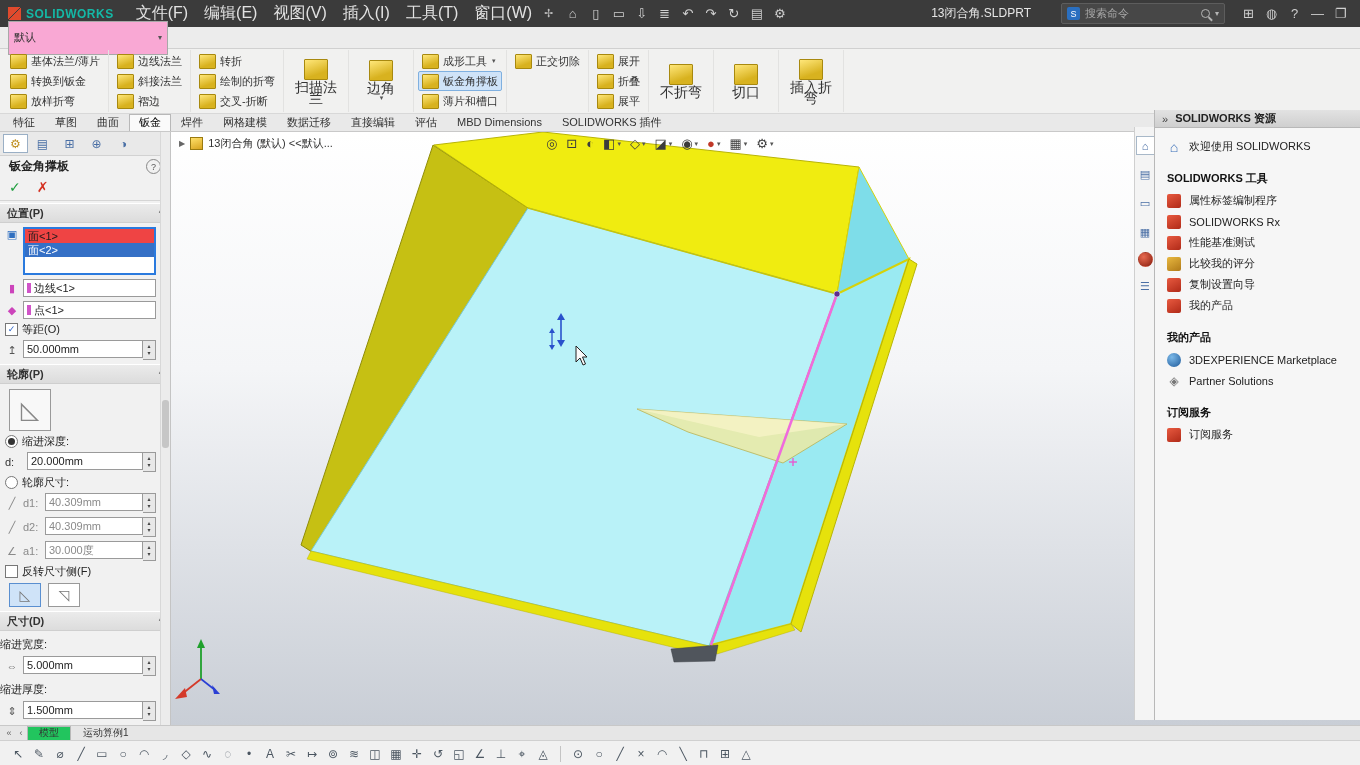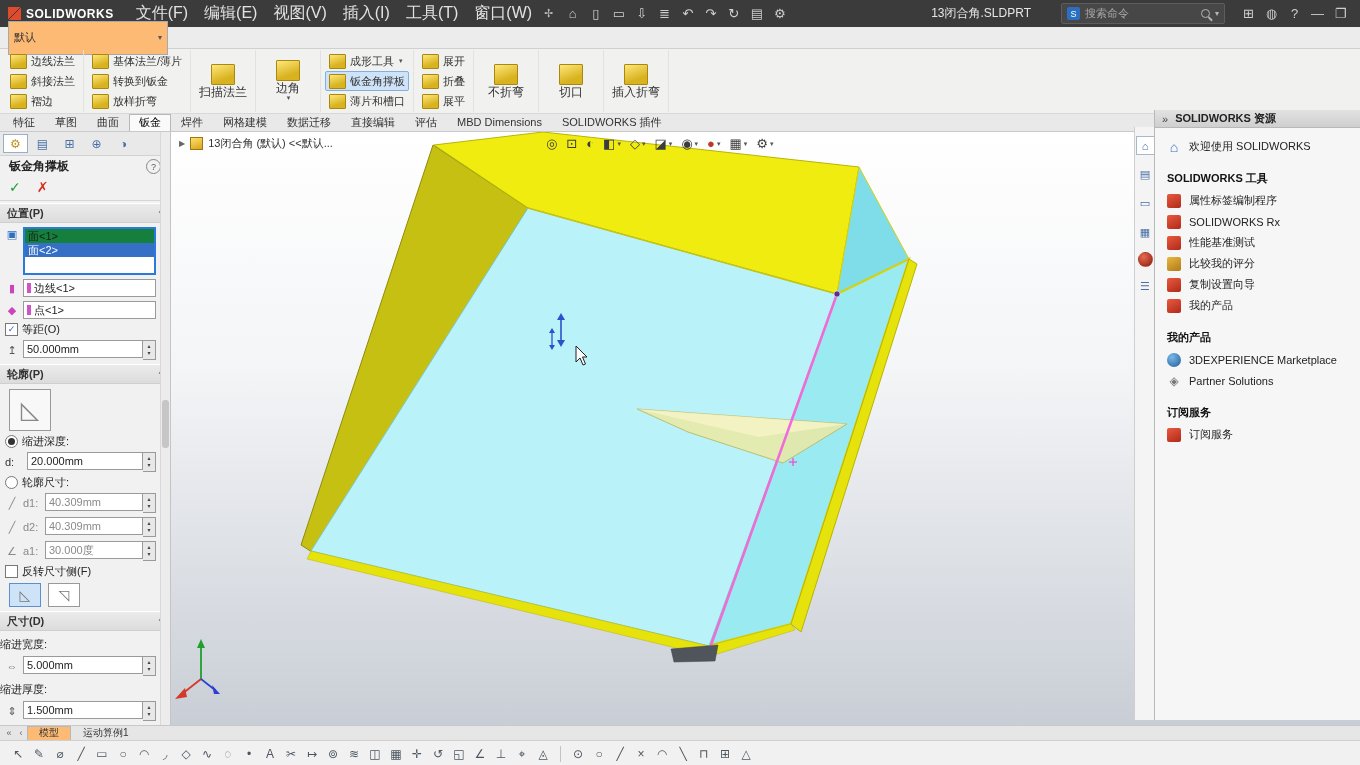--- a/index.html
+++ b/index.html
@@ -3,46 +3,46 @@
 <meta charset="utf-8">
 <style>
   html,body{margin:0;padding:0}
   body{width:1360px;height:765px;overflow:hidden;font-family:"Liberation Sans","DejaVu Sans",sans-serif;font-size:11px;color:#222;background:#e8e8e8}
   #app{position:relative;width:1360px;height:765px}
 
   
   .titlebar{height:27px;background:#3b3b3b;display:flex;align-items:center;color:#d8d8d8;padding:0 8px;gap:2px}
   .brand{display:flex;align-items:center;gap:5px;margin-right:12px}
   .brand-mark{width:13px;height:13px;background:linear-gradient(135deg,#e04a2d 46%,transparent 50%),linear-gradient(315deg,#e04a2d 46%,transparent 50%)}
-  .brand-text{color:#ffffff;font-weight:bold;font-size:12px;letter-spacing:.5px}
+  .brand-text{color:#14b8a6;font-weight:bold;font-size:12px;letter-spacing:.5px}
   .menu-item{padding:3px 8px;font-size:16px;color:#e2e2e2;cursor:default}
   .pin-glyph{color:#bcbcbc;font-size:11px;margin:0 6px 0 2px}
   .tb-icons,.tb-right{display:flex;align-items:center}
   .tbtn{width:23px;text-align:center;font-size:13px;color:#cfcfcf;padding:2px 0}
   .doc-title{color:#e6e6e6;font-size:12px;margin-left:auto;margin-right:28px;white-space:nowrap}
   .search-box{width:152px;height:19px;background:#474747;border:1px solid #5d5d5d;display:flex;align-items:center;color:#a9a9a9;gap:5px;padding:0 5px;border-radius:2px;margin-right:10px}
   .search-sq{width:13px;height:13px;background:#2a6fc0;color:#fff;font-size:9px;display:flex;align-items:center;justify-content:center;border-radius:2px;flex:none}
   .search-text{flex:1;white-space:nowrap;overflow:hidden}
   .mag{width:7px;height:7px;border:1.5px solid #b5b5b5;border-radius:50%;position:relative;flex:none}
   .mag::after{content:"";position:absolute;width:5px;height:1.5px;background:#b5b5b5;transform:rotate(45deg);right:-4px;bottom:-2px}
   .sb-caret{font-size:8px;color:#b5b5b5}
 
   
   .config-row{height:21px;background:#ececec;border-bottom:1px solid #d0d0d0;display:flex;align-items:center;padding-left:8px}
-  .config-select{width:148px;height:16px;background:#fdba74;border:1px solid #a8a8a8;display:flex;align-items:center;justify-content:space-between;padding:8px 5px;font-size:11px;color:#333}
+  .config-select{width:148px;height:16px;background:#f9a8d4;border:1px solid #a8a8a8;display:flex;align-items:center;justify-content:space-between;padding:8px 5px;font-size:11px;color:#333}
   .config-select .caret{font-size:8px;color:#555}
 
   
   .ribbon{height:62px;background:#f1f1f0;border-bottom:1px solid #d8d8d8;display:flex;align-items:stretch;padding:1px 2px;overflow:hidden}
   .rb-group{display:flex;flex-direction:column;justify-content:flex-start;padding:1px 4px;border-right:1px solid #e2e2e1}
   .rb-group.bigwrap{justify-content:center}
   .rb-big{width:52px;display:flex;flex-direction:column;align-items:center;padding:2px 1px;border:1px solid transparent;border-radius:2px}
   .rb-icon{display:inline-block;width:15px;height:13px;background:linear-gradient(160deg,#ffe77a,#d8b21f 70%);border:1px solid #a8890f;border-radius:1px;flex:none}
   .rb-icon.big{width:22px;height:19px;margin-bottom:2px}
-  .rb-big-label{font-size:12px;line-height:11px;color:#333}
+  .rb-big-label{font-size:14px;line-height:11px;text-align:center;color:#333}
   .rb-row{display:flex;align-items:center;gap:4px;height:19px;padding:0 3px;border:1px solid transparent;border-radius:2px;white-space:nowrap}
   .rb-row.active{background:#cfe3f8;border-color:#7fb0e0}
   .rb-row-label{font-size:11px;color:#333}
   .rb-caret{font-size:7px;color:#555;margin-left:1px}
 
   
   .cmdtabs{height:17px;background:#e9e9e9;border-bottom:1px solid #c9c9c9;display:flex;align-items:flex-end;padding-left:3px;padding-right:116px}
   .ctab{padding:1px 9px;font-size:11px;color:#333;border:1px solid transparent;border-bottom:none;height:14px;line-height:13px;white-space:nowrap}
   .ctab.active{background:#fafafa;border-color:#b8b8b8;color:#000}
   .win-btns{margin-left:auto;display:flex;gap:7px;align-items:center;padding-bottom:2px}
@@ -63,21 +63,21 @@
   .pm-ok{color:#1e9e3e;font-size:14px;font-weight:bold}
   .pm-cancel{color:#d42f1f;font-size:14px;font-weight:bold}
   .pm-sec-h{height:18px;background:linear-gradient(#ebebeb,#dcdcdc);border-top:1px solid #fff;border-bottom:1px solid #cfcfcf;display:flex;align-items:center;padding:0 7px;font-size:11px;color:#333;font-weight:bold;margin-top:2px}
   .pm-sec-h .chev{margin-left:auto;font-size:9px;color:#555;font-weight:normal}
   .pmrow{display:flex;align-items:flex-start;gap:4px;margin:4px 6px 4px 5px}
   .pmrow.center{align-items:center}
   .pmicon{width:14px;flex:none;font-size:11px;text-align:center;line-height:15px;color:#555}
   .ic-face{color:#2f6fc0}.ic-pink{color:#cc44bb}
   .pm-listbox{flex:1;height:44px;border:2px solid #2a7ade;background:#fff;overflow:hidden;margin-right:8px}
   .pm-li{height:14px;line-height:14px;padding:0 3px;font-size:11px;color:#1a1a1a}
-  .pm-li.other{background:#15803d}
+  .pm-li.other{background:#ef4444}
   .pm-li.selected{background:#3570c6;color:#fff}
   .pm-fieldwrap{display:flex;flex:1;margin-right:8px}
   .pm-field{flex:1;height:16px;border:1px solid #9a9a9a;background:#fff;display:flex;align-items:center;padding:0 3px;font-size:11px;gap:3px;overflow:hidden;white-space:nowrap}
   .chip{width:4px;height:10px;background:#d054c8;flex:none}
   .pm-spin{width:12px;height:18px;border:1px solid #9a9a9a;border-left:none;background:#e8e8e8;display:flex;flex-direction:column;align-items:center;justify-content:center;font-size:6px;line-height:7px;color:#444;flex:none}
   .cbx{width:11px;height:11px;border:1px solid #777;background:#fff;flex:none;font-size:9px;line-height:11px;text-align:center;color:#2a62c8;font-weight:bold}
   .radio{width:11px;height:11px;border:1px solid #777;border-radius:50%;background:#fff;flex:none;position:relative}
   .radio.sel::after{content:"";position:absolute;inset:2px;background:#333;border-radius:50%}
   .pm-lab{font-size:11px;color:#222;line-height:13px}
   .pm-dlab{width:18px;flex:none;font-size:11px;color:#333;line-height:16px}
@@ -116,21 +116,21 @@
   .tp-ic.cube{background:linear-gradient(150deg,#e85a40,#b02a18);border-radius:2px}
   .tp-ic.home{color:#3a6fb8;font-size:14px}
   .tp-ic.globe{background:radial-gradient(circle at 35% 30%,#7ab8e8,#1f5a9a);border-radius:50%}
   .tp-ic.gauge{background:linear-gradient(150deg,#e8b840,#b07a18);border-radius:2px}
   .tp-ic.partner{color:#777}
 
   
   .model-tabs{height:14px;background:#e6e6e6;border-top:1px solid #c8c8c8;display:flex;align-items:flex-end;padding-left:3px;font-size:10px}
   .mnav{width:12px;text-align:center;color:#666;font-size:9px;line-height:13px}
   .mtab{padding:0 11px;height:13px;line-height:12px;border:1px solid transparent;border-bottom:none;color:#333}
-  .mtab.active{background:#fdba74;border-color:#b8b8b8}
+  .mtab.active{background:#22c55e;border-color:#b8b8b8}
   .sketchbar{height:25px;background:#f1f1f1;border-top:1px solid #d0d0d0;display:flex;align-items:center;padding:0 8px;gap:1px}
   .skt{width:20px;height:20px;display:flex;align-items:center;justify-content:center;font-size:12px;color:#4a5560}
   .sksep{width:1px;height:16px;background:#c4c4c4;margin:0 6px}
 </style>
 </head>
 <body>
 
 <div id="app">
 
   <div class="titlebar">
@@ -179,43 +179,57 @@
     <div class="config-select">
       <span>默认</span>
       <span class="caret">▾</span>
     </div>
   </div>
 
   <div class="ribbon" id="ribbon">
       <div class="rb-group">
         <div class="rb-row">
           <span class="rb-icon"></span>
+          <span class="rb-row-label">基体法兰/薄片</span>
+        </div>
+        <div class="rb-row">
+          <span class="rb-icon"></span>
+          <span class="rb-row-label">转换到钣金</span>
+        </div>
+        <div class="rb-row">
+          <span class="rb-icon"></span>
+          <span class="rb-row-label">放样折弯</span>
+        </div>
+      </div>
+      <div class="rb-group">
+        <div class="rb-row">
+          <span class="rb-icon"></span>
           <span class="rb-row-label">边线法兰</span>
         </div>
         <div class="rb-row">
           <span class="rb-icon"></span>
           <span class="rb-row-label">斜接法兰</span>
         </div>
         <div class="rb-row">
           <span class="rb-icon"></span>
           <span class="rb-row-label">褶边</span>
         </div>
       </div>
       <div class="rb-group">
         <div class="rb-row">
           <span class="rb-icon"></span>
-          <span class="rb-row-label">基体法兰/薄片</span>
-        </div>
-        <div class="rb-row">
-          <span class="rb-icon"></span>
-          <span class="rb-row-label">转换到钣金</span>
-        </div>
-        <div class="rb-row">
-          <span class="rb-icon"></span>
-          <span class="rb-row-label">放样折弯</span>
+          <span class="rb-row-label">转折</span>
+        </div>
+        <div class="rb-row">
+          <span class="rb-icon"></span>
+          <span class="rb-row-label">绘制的折弯</span>
+        </div>
+        <div class="rb-row">
+          <span class="rb-icon"></span>
+          <span class="rb-row-label">交叉-折断</span>
         </div>
       </div>
       <div class="rb-group bigwrap">
         <div class="rb-big">
           <div class="rb-icon big"></div>
           <div class="rb-big-label">扫描法兰</div>
         </div>
       </div>
       <div class="rb-group bigwrap">
         <div class="rb-big">
@@ -230,20 +244,26 @@
           <span class="rb-row-label">成形工具</span>
           <span class="rb-caret">▾</span>
         </div>
         <div class="rb-row active">
           <span class="rb-icon"></span>
           <span class="rb-row-label">钣金角撑板</span>
         </div>
         <div class="rb-row">
           <span class="rb-icon"></span>
           <span class="rb-row-label">薄片和槽口</span>
+        </div>
+      </div>
+      <div class="rb-group">
+        <div class="rb-row">
+          <span class="rb-icon"></span>
+          <span class="rb-row-label">正交切除</span>
         </div>
       </div>
       <div class="rb-group">
         <div class="rb-row">
           <span class="rb-icon"></span>
           <span class="rb-row-label">展开</span>
         </div>
         <div class="rb-row">
           <span class="rb-icon"></span>
           <span class="rb-row-label">折叠</span>

